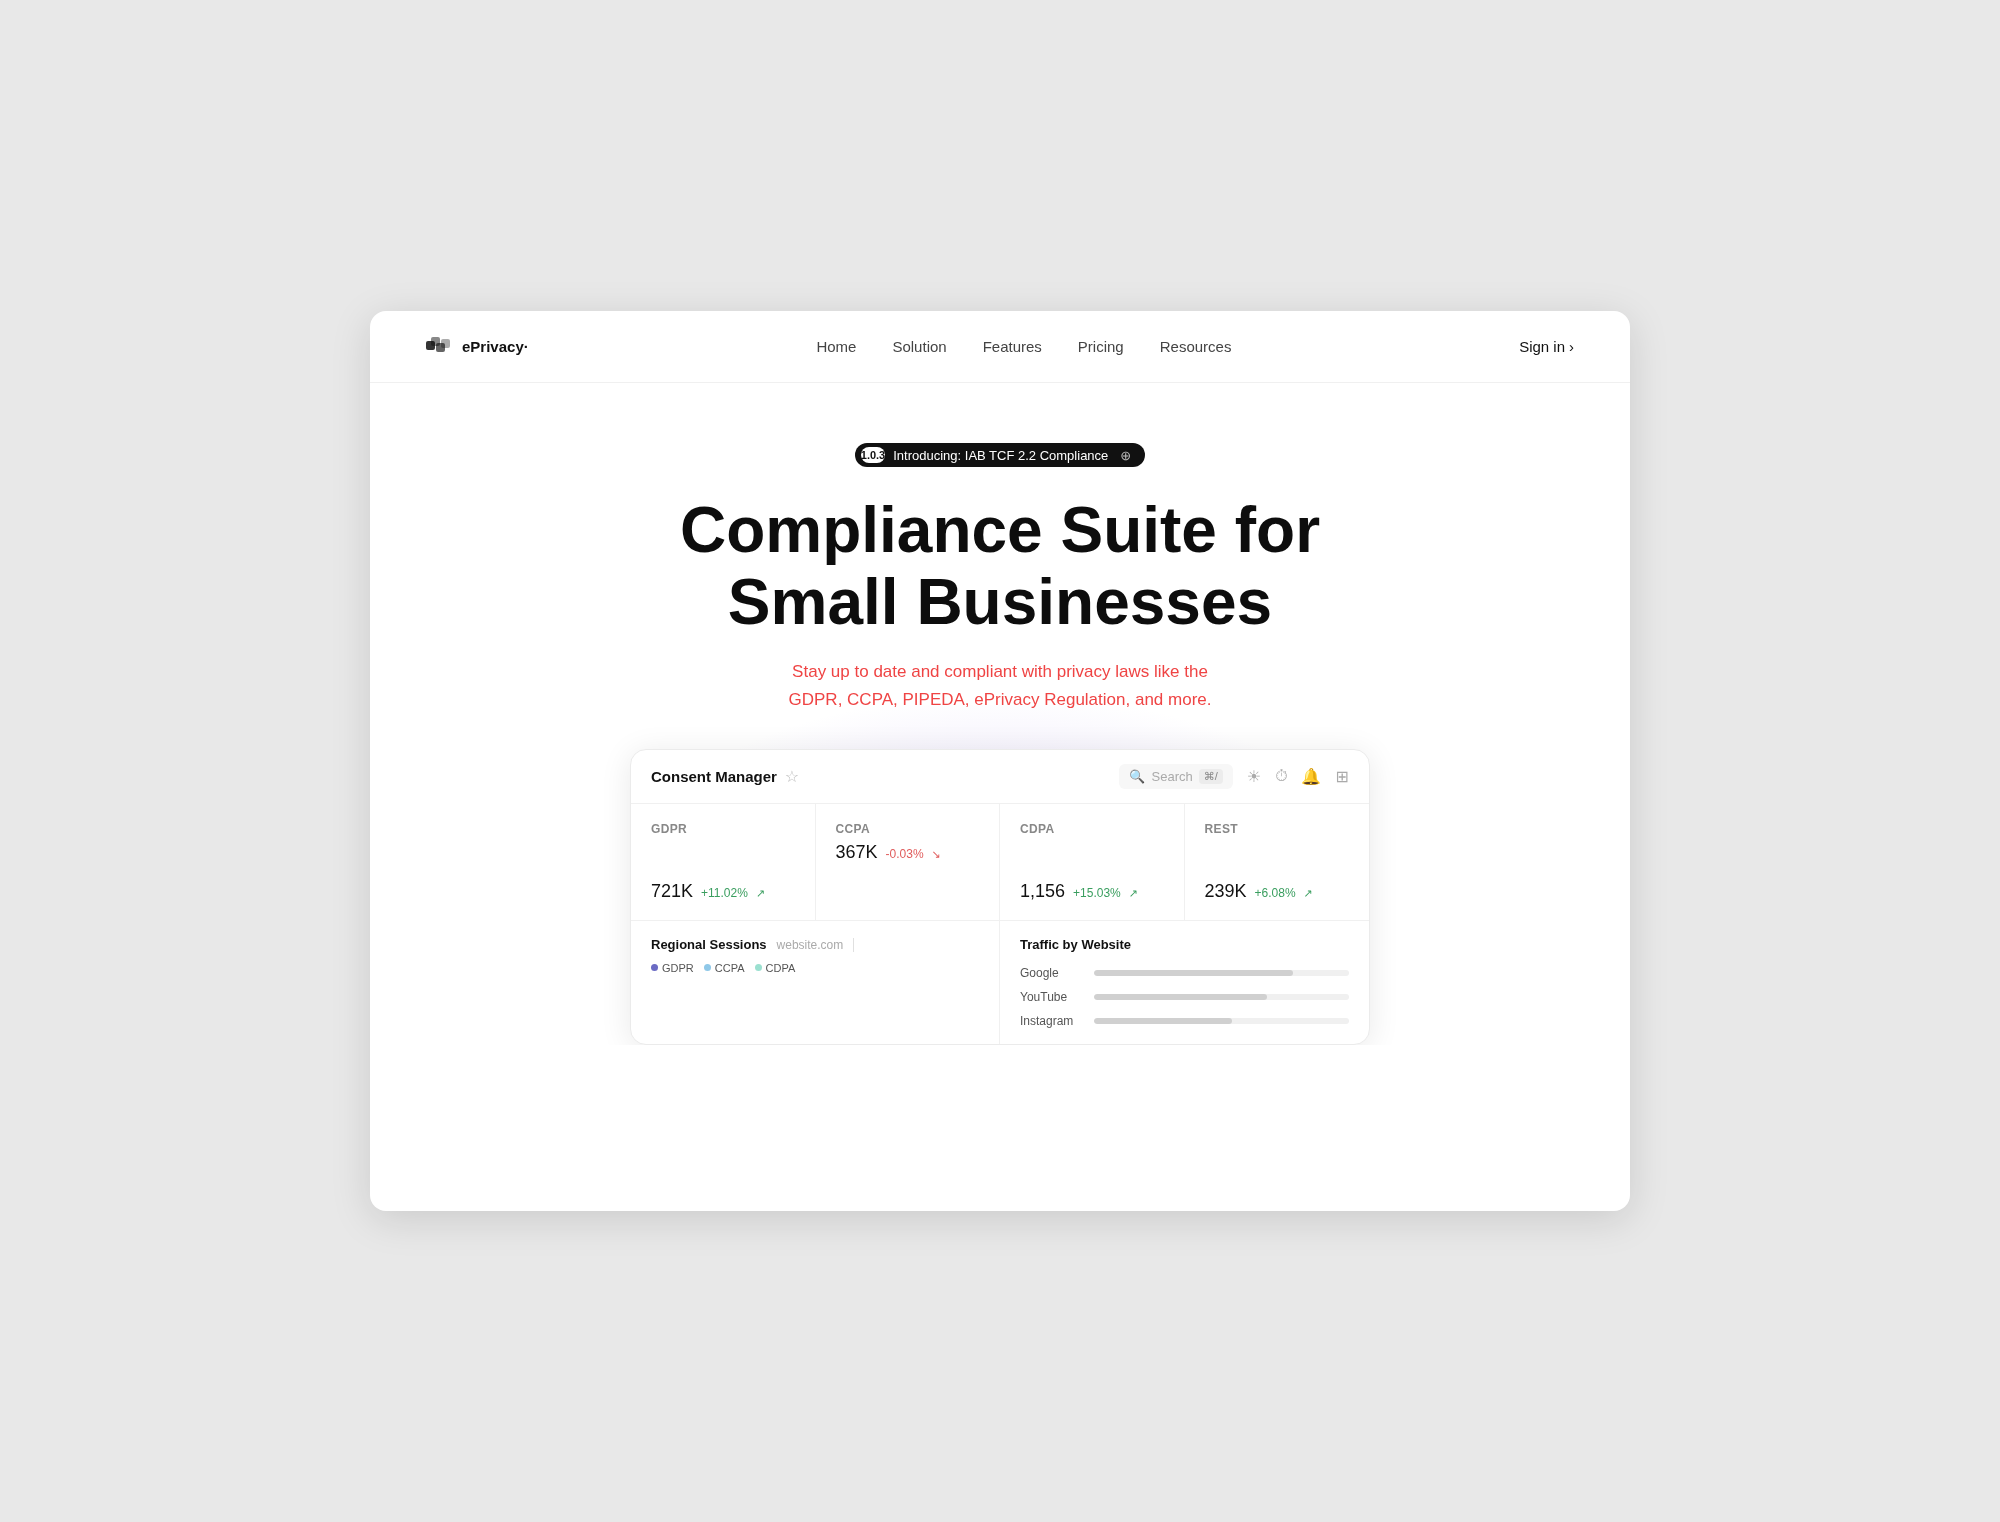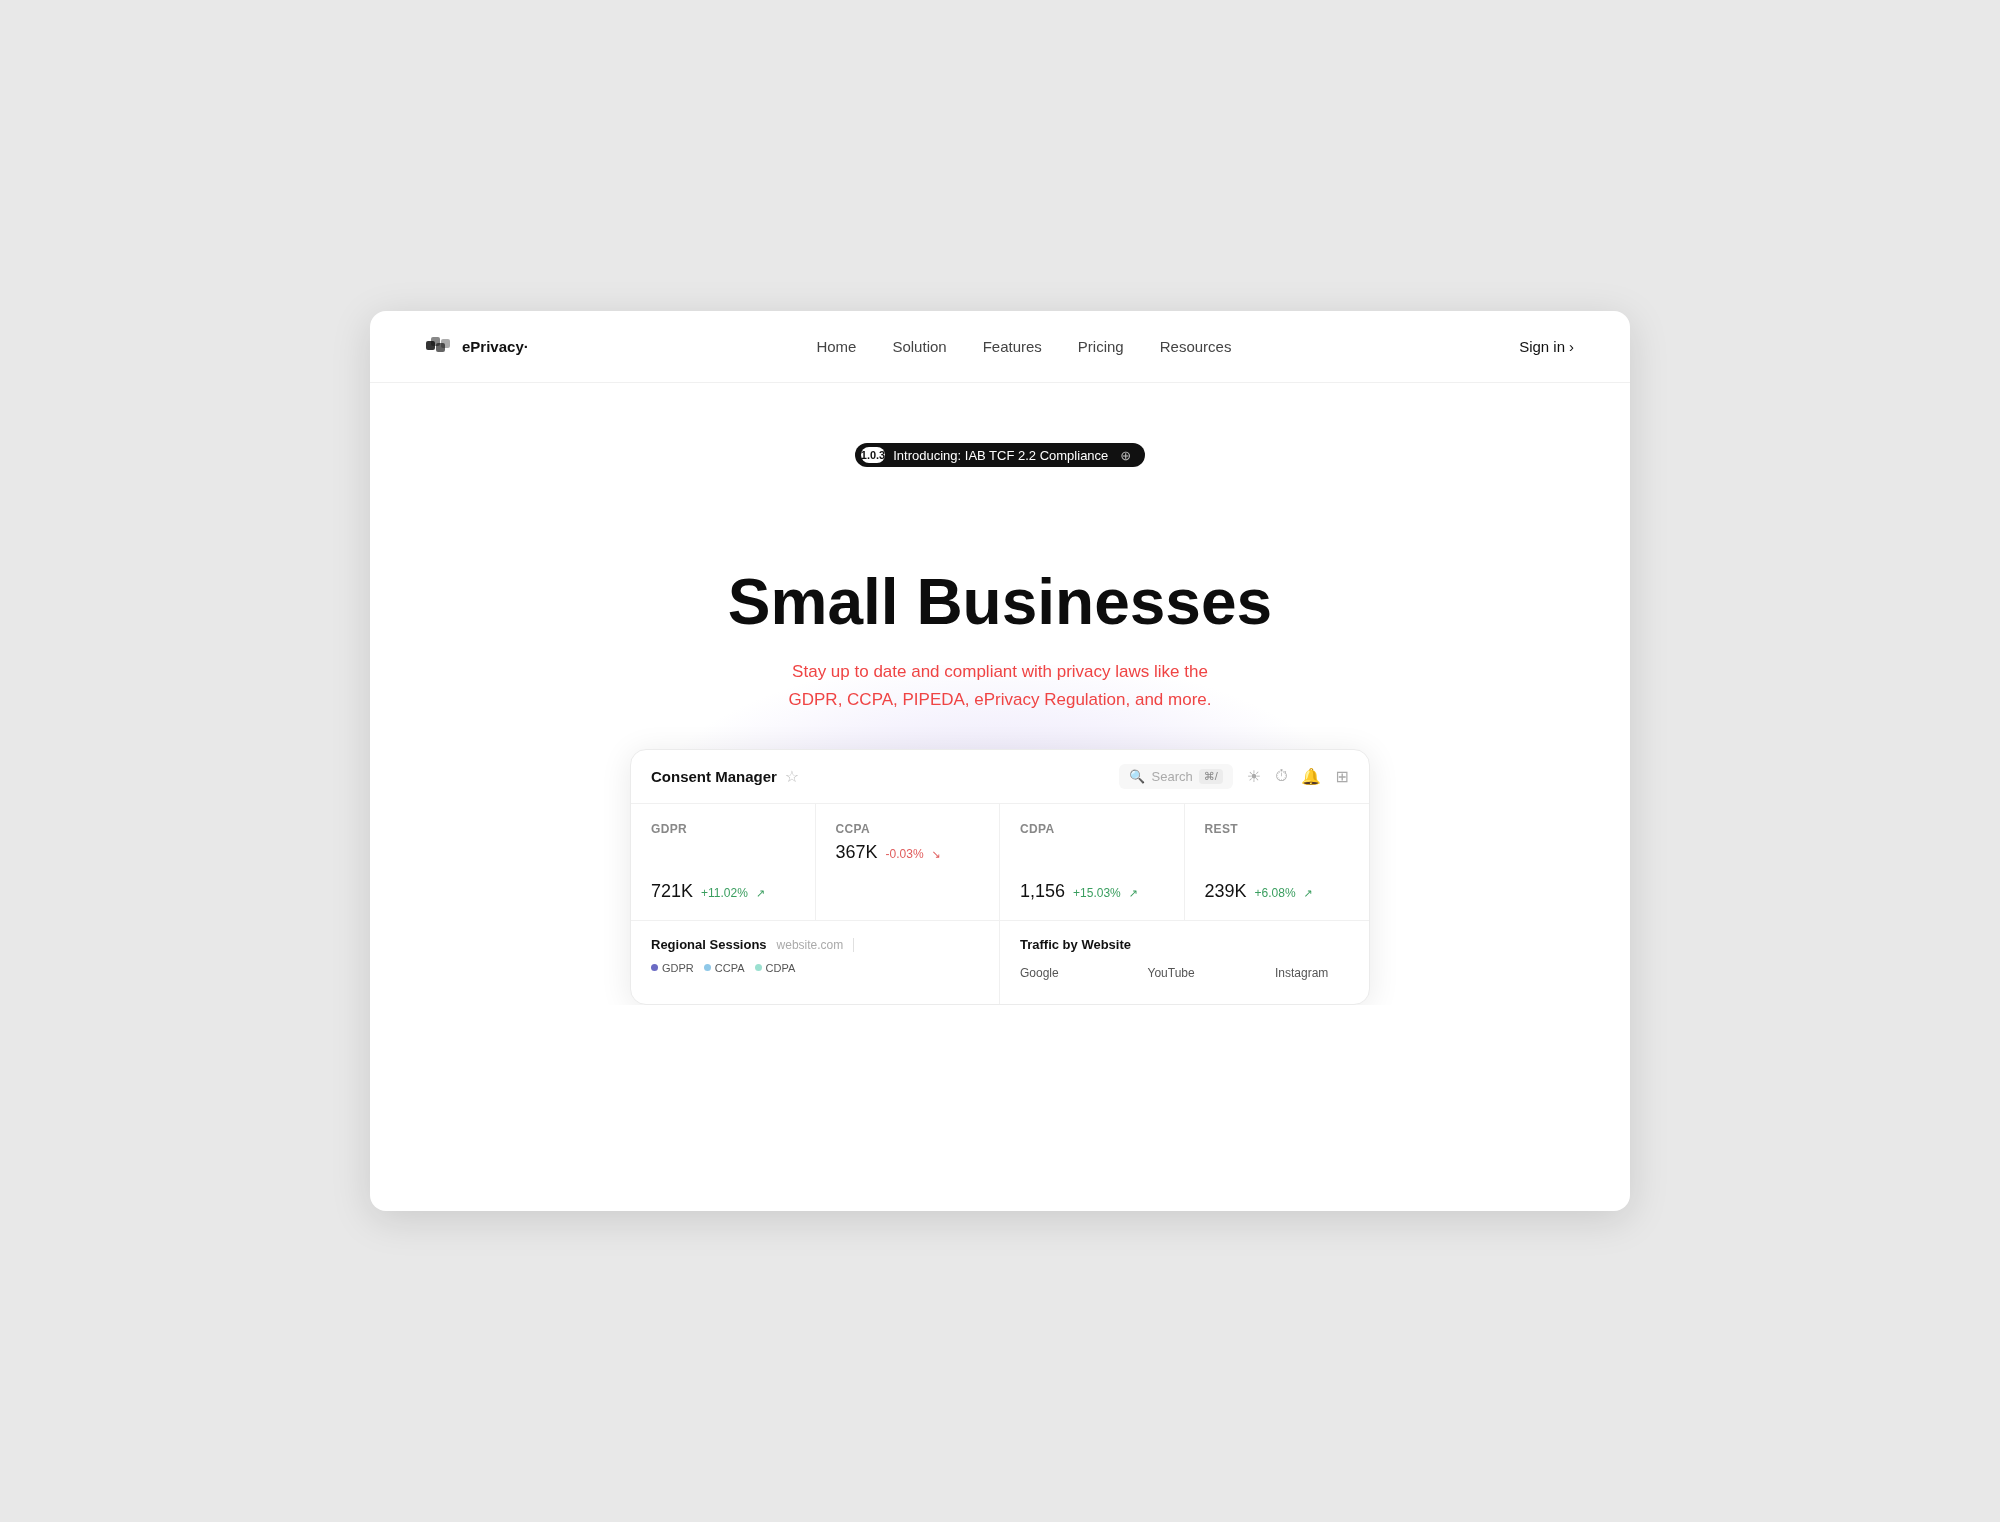--- a/index.html
+++ b/index.html
@@ -306,23 +306,22 @@
       border-radius: 50%;
     }
     
     .chart-area {
       height: 80px;
       position: relative;
     }
     
     .traffic-list {
       display: flex;
-      flex-direction: row;
+      flex-direction: column;
       gap: 10px;
-      justify-content: space-between;
     }
     .traffic-row {
       display: flex;
       align-items: center;
       gap: 10px;
     }
     .traffic-site {
       font-size: 12px;
       color: #555;
       width: 64px;
@@ -372,21 +371,21 @@
   <section class="hero">
     <div class="hero-glow"></div>
 
     <div class="badge">
       <span class="badge-version">1.0.3</span>
       <span>Introducing: IAB TCF 2.2 Compliance</span>
       <span class="badge-arrow">⊕</span>
     </div>
 
     <h1 class="hero-title">
-      <br>
+      <span>Compliance Suite for</span><br>
       <span>Small Businesses</span>
     </h1>
 
     <p class="hero-subtitle">Stay up to date and compliant with privacy laws like the GDPR, CCPA, PIPEDA, ePrivacy Regulation, and more.</p>
 
 
     <div class="dashboard-card">
 
       <div class="dash-header">
         <div class="dash-title-area">

